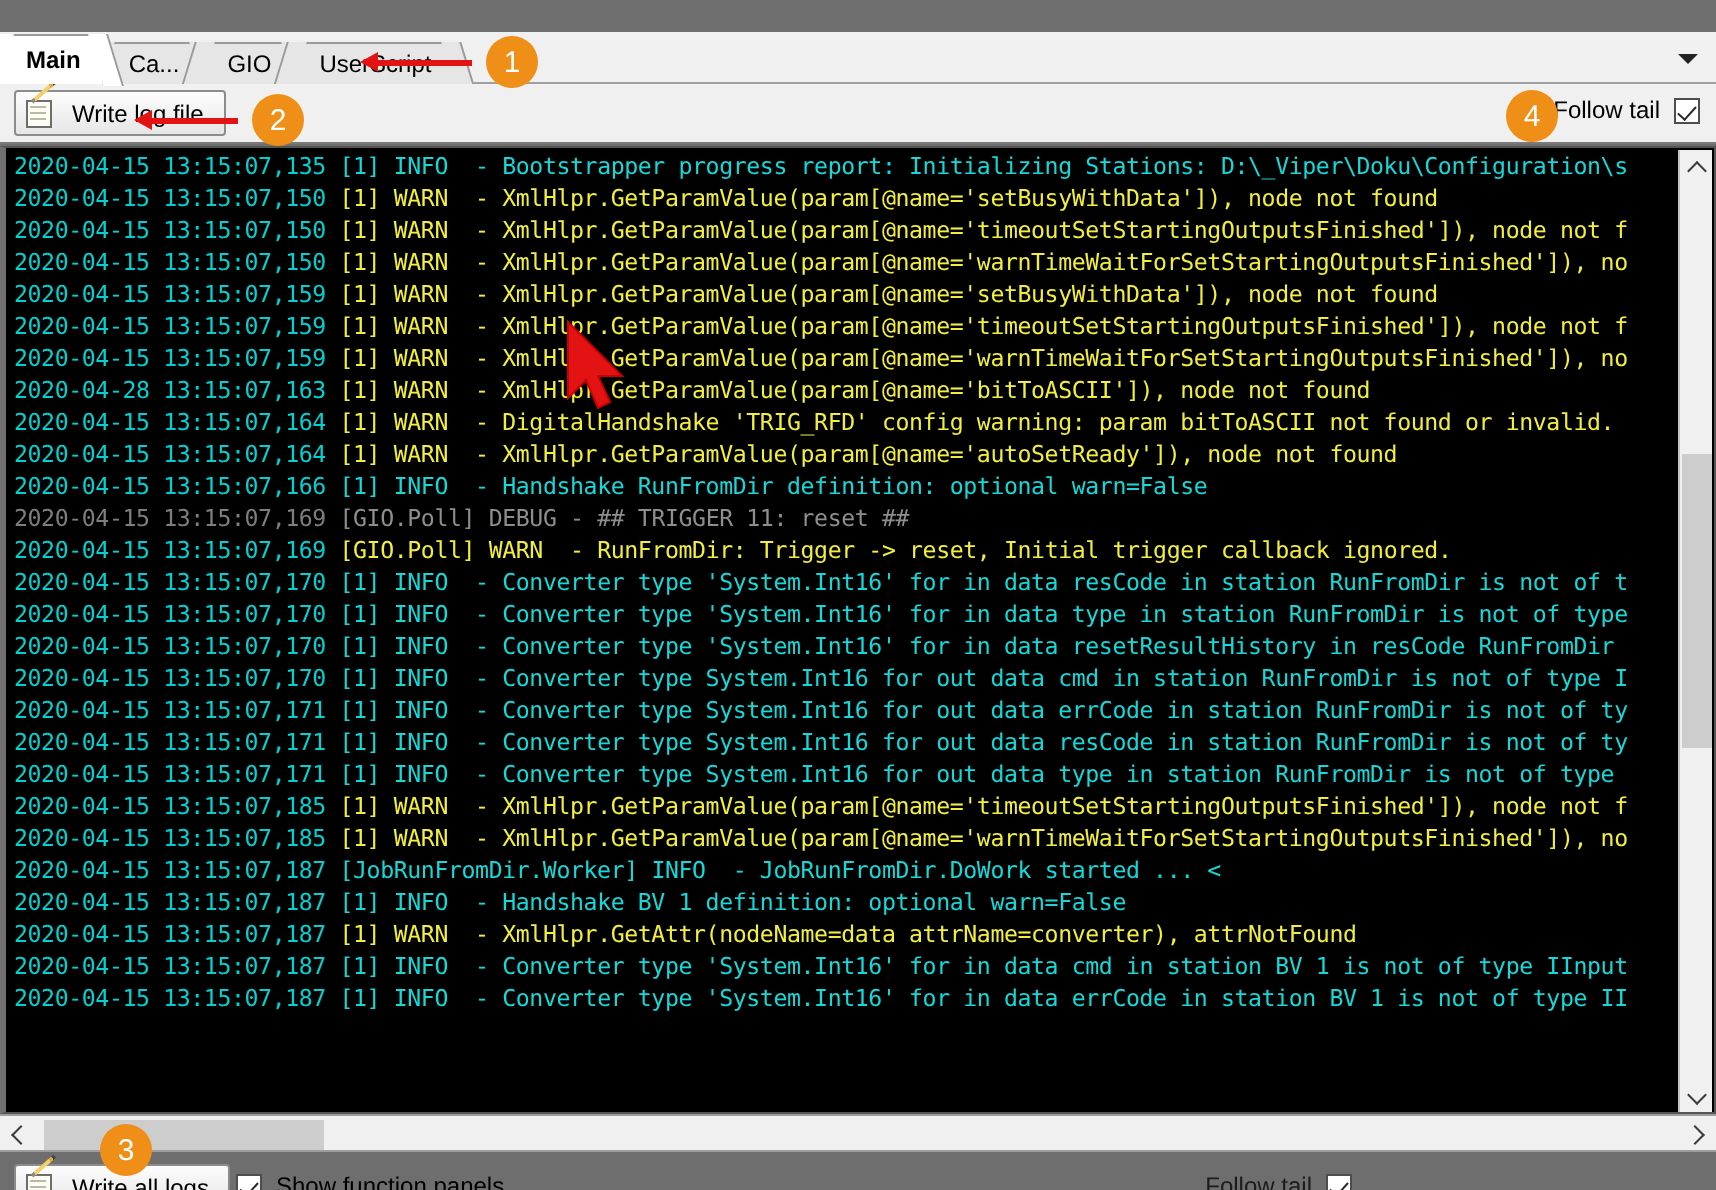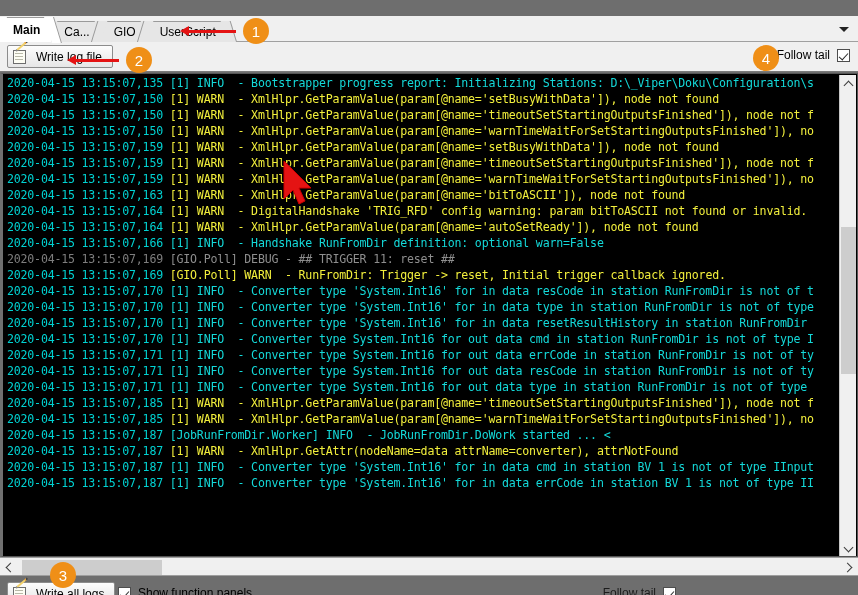--- a/index.html
+++ b/index.html
@@ -330,36 +330,37 @@
 
   <div class="logwrap">
     <div class="logpane" id="logpane">
         <div class="logline lv-INFO"><span class="ts">2020-04-15 13:15:07,135</span> <span class="cat">[1]</span> <span class="lvl">INFO </span> <span class="msg">- Bootstrapper progress report: Initializing Stations: D:\_Viper\Doku\Configuration\s</span></div>
         <div class="logline lv-WARN"><span class="ts">2020-04-15 13:15:07,150</span> <span class="cat">[1]</span> <span class="lvl">WARN </span> <span class="msg">- XmlHlpr.GetParamValue(param[@name='setBusyWithData']), node not found</span></div>
         <div class="logline lv-WARN"><span class="ts">2020-04-15 13:15:07,150</span> <span class="cat">[1]</span> <span class="lvl">WARN </span> <span class="msg">- XmlHlpr.GetParamValue(param[@name='timeoutSetStartingOutputsFinished']), node not f</span></div>
         <div class="logline lv-WARN"><span class="ts">2020-04-15 13:15:07,150</span> <span class="cat">[1]</span> <span class="lvl">WARN </span> <span class="msg">- XmlHlpr.GetParamValue(param[@name='warnTimeWaitForSetStartingOutputsFinished']), no</span></div>
         <div class="logline lv-WARN"><span class="ts">2020-04-15 13:15:07,159</span> <span class="cat">[1]</span> <span class="lvl">WARN </span> <span class="msg">- XmlHlpr.GetParamValue(param[@name='setBusyWithData']), node not found</span></div>
         <div class="logline lv-WARN"><span class="ts">2020-04-15 13:15:07,159</span> <span class="cat">[1]</span> <span class="lvl">WARN </span> <span class="msg">- XmlHlpr.GetParamValue(param[@name='timeoutSetStartingOutputsFinished']), node not f</span></div>
         <div class="logline lv-WARN"><span class="ts">2020-04-15 13:15:07,159</span> <span class="cat">[1]</span> <span class="lvl">WARN </span> <span class="msg">- XmlHlpr.GetParamValue(param[@name='warnTimeWaitForSetStartingOutputsFinished']), no</span></div>
-        <div class="logline lv-WARN"><span class="ts">2020-04-15 13:15:07,163</span> <span class="cat">[1]</span> <span class="lvl">WARN </span> <span class="msg">- XmlHlpr.GetParamValue(param[@name='bitToASCII']), node not found</span></div>
+        <div class="logline lv-WARN"><span class="ts">2020-04-28 13:15:07,163</span> <span class="cat">[1]</span> <span class="lvl">WARN </span> <span class="msg">- XmlHlpr.GetParamValue(param[@name='bitToASCII']), node not found</span></div>
         <div class="logline lv-WARN"><span class="ts">2020-04-15 13:15:07,164</span> <span class="cat">[1]</span> <span class="lvl">WARN </span> <span class="msg">- DigitalHandshake 'TRIG_RFD' config warning: param bitToASCII not found or invalid.</span></div>
         <div class="logline lv-WARN"><span class="ts">2020-04-15 13:15:07,164</span> <span class="cat">[1]</span> <span class="lvl">WARN </span> <span class="msg">- XmlHlpr.GetParamValue(param[@name='autoSetReady']), node not found</span></div>
         <div class="logline lv-INFO"><span class="ts">2020-04-15 13:15:07,166</span> <span class="cat">[1]</span> <span class="lvl">INFO </span> <span class="msg">- Handshake RunFromDir definition: optional warn=False</span></div>
         <div class="logline lv-DEBUG"><span class="ts">2020-04-15 13:15:07,169</span> <span class="cat">[GIO.Poll]</span> <span class="lvl">DEBUG</span> <span class="msg">- ## TRIGGER 11: reset ##</span></div>
         <div class="logline lv-WARN"><span class="ts">2020-04-15 13:15:07,169</span> <span class="cat">[GIO.Poll]</span> <span class="lvl">WARN </span> <span class="msg">- RunFromDir: Trigger -&gt; reset, Initial trigger callback ignored.</span></div>
         <div class="logline lv-INFO"><span class="ts">2020-04-15 13:15:07,170</span> <span class="cat">[1]</span> <span class="lvl">INFO </span> <span class="msg">- Converter type 'System.Int16' for in data resCode in station RunFromDir is not of t</span></div>
         <div class="logline lv-INFO"><span class="ts">2020-04-15 13:15:07,170</span> <span class="cat">[1]</span> <span class="lvl">INFO </span> <span class="msg">- Converter type 'System.Int16' for in data type in station RunFromDir is not of type</span></div>
-        <div class="logline lv-INFO"><span class="ts">2020-04-15 13:15:07,170</span> <span class="cat">[1]</span> <span class="lvl">INFO </span> <span class="msg">- Converter type 'System.Int16' for in data resetResultHistory in station RunFromDir </span></div>
+        <div class="logline lv-INFO"><span class="ts">2020-04-15 13:15:07,170</span> <span class="cat">[1]</span> <span class="lvl">INFO </span> <span class="msg">- Converter type 'System.Int16' for in data resetResultHistory in resCode RunFromDir </span></div>
         <div class="logline lv-INFO"><span class="ts">2020-04-15 13:15:07,170</span> <span class="cat">[1]</span> <span class="lvl">INFO </span> <span class="msg">- Converter type System.Int16 for out data cmd in station RunFromDir is not of type I</span></div>
         <div class="logline lv-INFO"><span class="ts">2020-04-15 13:15:07,171</span> <span class="cat">[1]</span> <span class="lvl">INFO </span> <span class="msg">- Converter type System.Int16 for out data errCode in station RunFromDir is not of ty</span></div>
         <div class="logline lv-INFO"><span class="ts">2020-04-15 13:15:07,171</span> <span class="cat">[1]</span> <span class="lvl">INFO </span> <span class="msg">- Converter type System.Int16 for out data resCode in station RunFromDir is not of ty</span></div>
         <div class="logline lv-INFO"><span class="ts">2020-04-15 13:15:07,171</span> <span class="cat">[1]</span> <span class="lvl">INFO </span> <span class="msg">- Converter type System.Int16 for out data type in station RunFromDir is not of type </span></div>
         <div class="logline lv-WARN"><span class="ts">2020-04-15 13:15:07,185</span> <span class="cat">[1]</span> <span class="lvl">WARN </span> <span class="msg">- XmlHlpr.GetParamValue(param[@name='timeoutSetStartingOutputsFinished']), node not f</span></div>
         <div class="logline lv-WARN"><span class="ts">2020-04-15 13:15:07,185</span> <span class="cat">[1]</span> <span class="lvl">WARN </span> <span class="msg">- XmlHlpr.GetParamValue(param[@name='warnTimeWaitForSetStartingOutputsFinished']), no</span></div>
         <div class="logline lv-INFO"><span class="ts">2020-04-15 13:15:07,187</span> <span class="cat">[JobRunFromDir.Worker]</span> <span class="lvl">INFO </span> <span class="msg">- JobRunFromDir.DoWork started ... &lt;</span></div>
+        <div class="logline lv-INFO"><span class="ts">2020-04-15 13:15:07,187</span> <span class="cat">[1]</span> <span class="lvl">INFO </span> <span class="msg">- Handshake BV 1 definition: optional warn=False</span></div>
         <div class="logline lv-WARN"><span class="ts">2020-04-15 13:15:07,187</span> <span class="cat">[1]</span> <span class="lvl">WARN </span> <span class="msg">- XmlHlpr.GetAttr(nodeName=data attrName=converter), attrNotFound</span></div>
         <div class="logline lv-INFO"><span class="ts">2020-04-15 13:15:07,187</span> <span class="cat">[1]</span> <span class="lvl">INFO </span> <span class="msg">- Converter type 'System.Int16' for in data cmd in station BV 1 is not of type IInput</span></div>
         <div class="logline lv-INFO"><span class="ts">2020-04-15 13:15:07,187</span> <span class="cat">[1]</span> <span class="lvl">INFO </span> <span class="msg">- Converter type 'System.Int16' for in data errCode in station BV 1 is not of type II</span></div>
         <div class="logline lv-INFO">   </div>
       </div>
 
     <svg class="mouse-arrow" style="left:279px; top:85px;" width="34" height="52" viewBox="0 0 34 52">
       <polygon points="2,2 2,40 11,31 17,45 23,42 17,29 29,29" fill="#e41313" stroke="#c00" stroke-width="1"></polygon>
     </svg>
 

